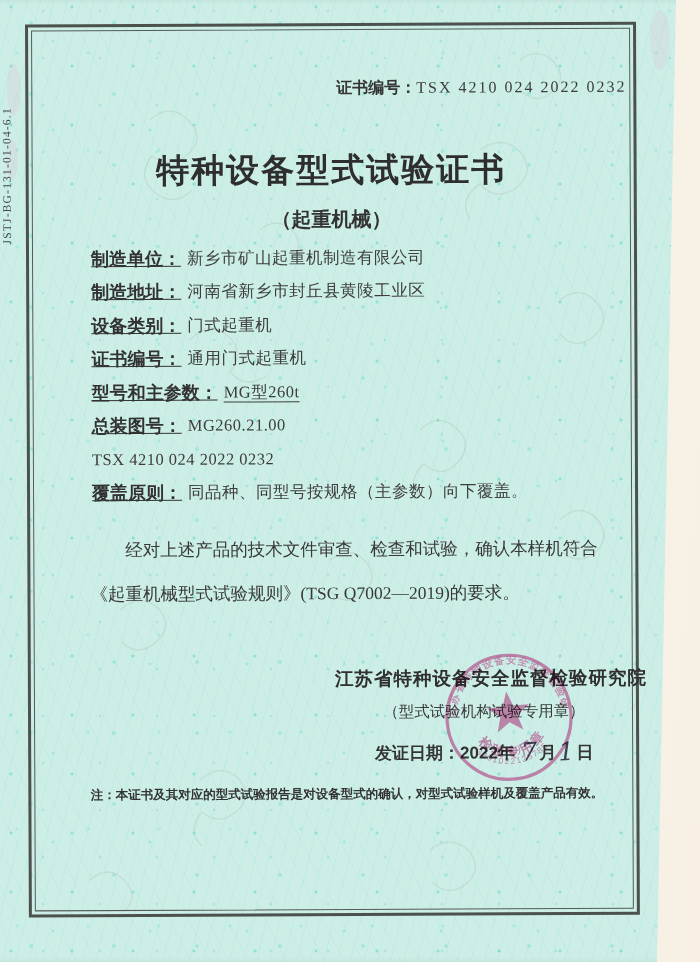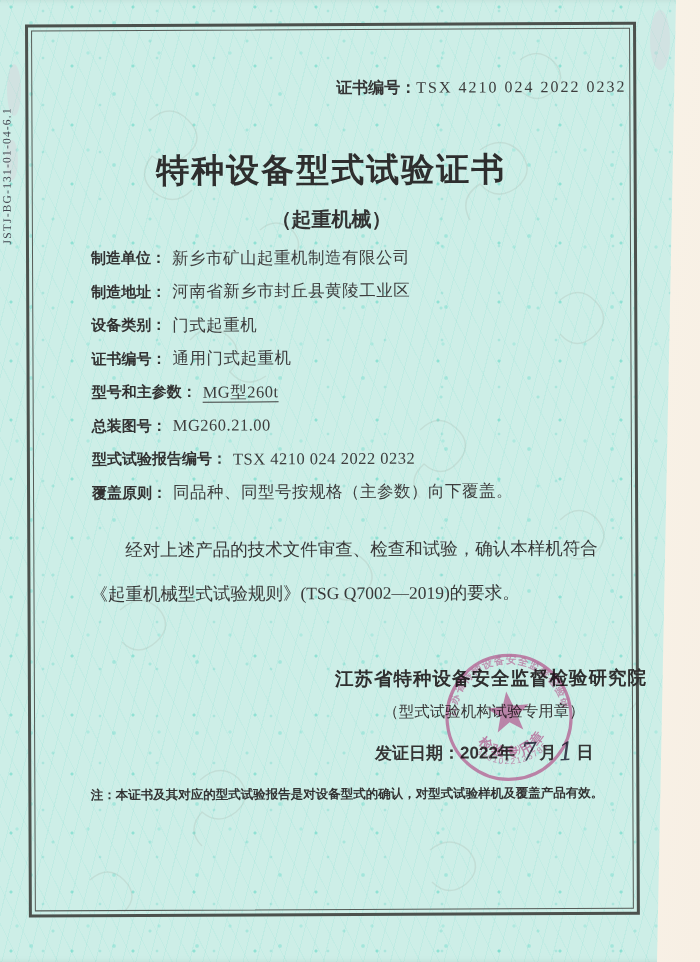--- a/index.html
+++ b/index.html
@@ -51,21 +51,21 @@
   .title{
     position:absolute;left:27px;top:148px;width:611px;text-align:center;
     font-size:33px;font-weight:800;letter-spacing:2px;color:#2e2e2e;
   }
   .subtitle{
     position:absolute;left:27px;top:206px;width:611px;text-align:center;
     font-size:20px;font-weight:600;font-family:"Liberation Serif",serif;color:#333;
   }
   .fields{position:absolute;left:92px;top:241px;width:530px;}
   .frow{height:33.5px;display:flex;align-items:center;white-space:nowrap;}
-  .frow .flab{font-weight:700;font-size:15px;color:#323232;margin-right:6px;}
+  .frow .flab{font-weight:700;font-size:18px;color:#323232;margin-right:6px;text-decoration:underline;}
   .frow .fval{font-family:"Liberation Serif",serif;font-size:16.5px;color:#3d3d3d;letter-spacing:.5px;}
   .frow .fval.u{text-decoration:underline;text-underline-offset:4px;font-family:Liberation Serif, serif;}
   .statement{
     position:absolute;left:90px;top:527px;width:528px;
     font-family:"Liberation Serif",serif;font-size:17.5px;line-height:44px;
     text-indent:2em;color:#383838;
   }
   .issuer{position:absolute;left:290px;top:666px;width:386px;text-align:center;}
   .issuer .org{font-size:18.5px;font-weight:700;color:#2f2f2f;letter-spacing:1px;padding-left:14px;white-space:nowrap;}
   .issuer .orgsub{font-size:15.5px;font-family:"Liberation Serif",serif;color:#3a3a3a;margin-top:11px;white-space:nowrap;}
@@ -149,21 +149,20 @@
     </div>
     <div class="frow">
       <span class="flab">型号和主参数：</span>
       <span class="fval u">MG型260t</span>
     </div>
     <div class="frow">
       <span class="flab">总装图号：</span>
       <span class="fval">MG260.21.00</span>
     </div>
     <div class="frow">
-      <span class="flab">型式试验报告编号：</span>
       <span class="fval">TSX 4210 024 2022 0232</span>
     </div>
     <div class="frow">
       <span class="flab">覆盖原则：</span>
       <span class="fval">同品种、同型号按规格（主参数）向下覆盖。</span>
     </div>
   </div>
 
   <div class="statement">经对上述产品的技术文件审查、检查和试验，确认本样机符合《起重机械型式试验规则》(TSG Q7002—2019)的要求。</div>
 

